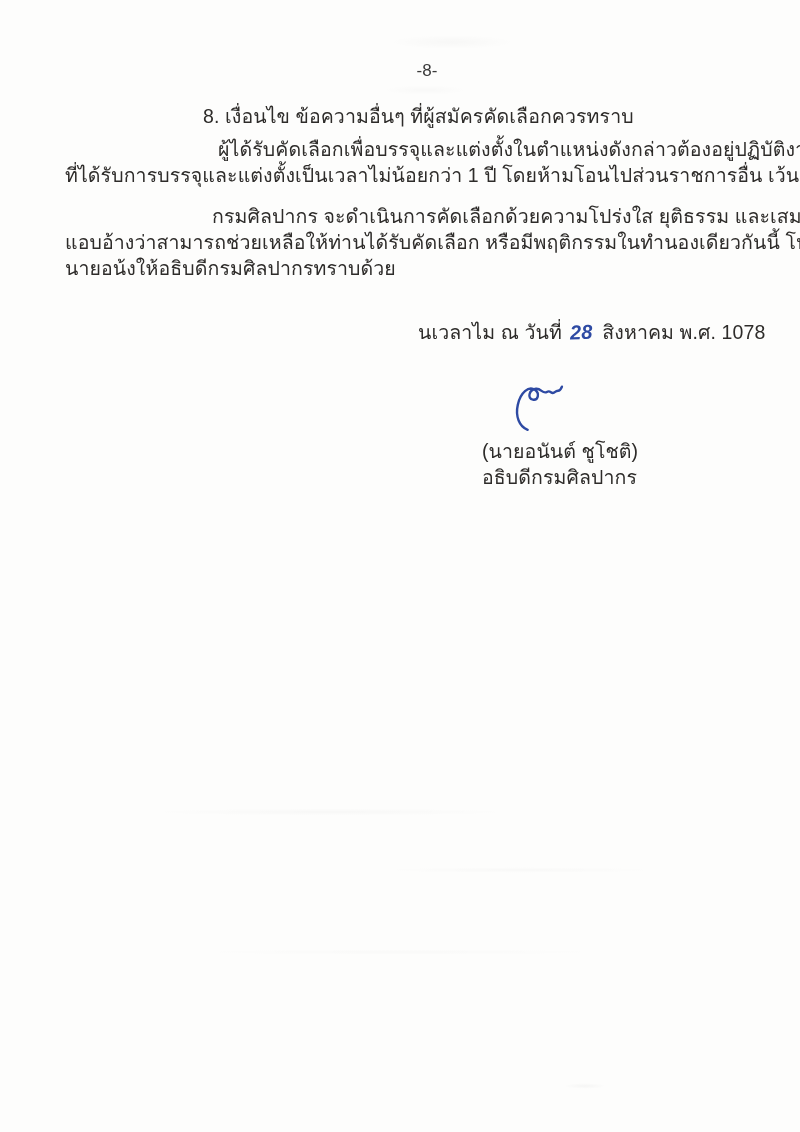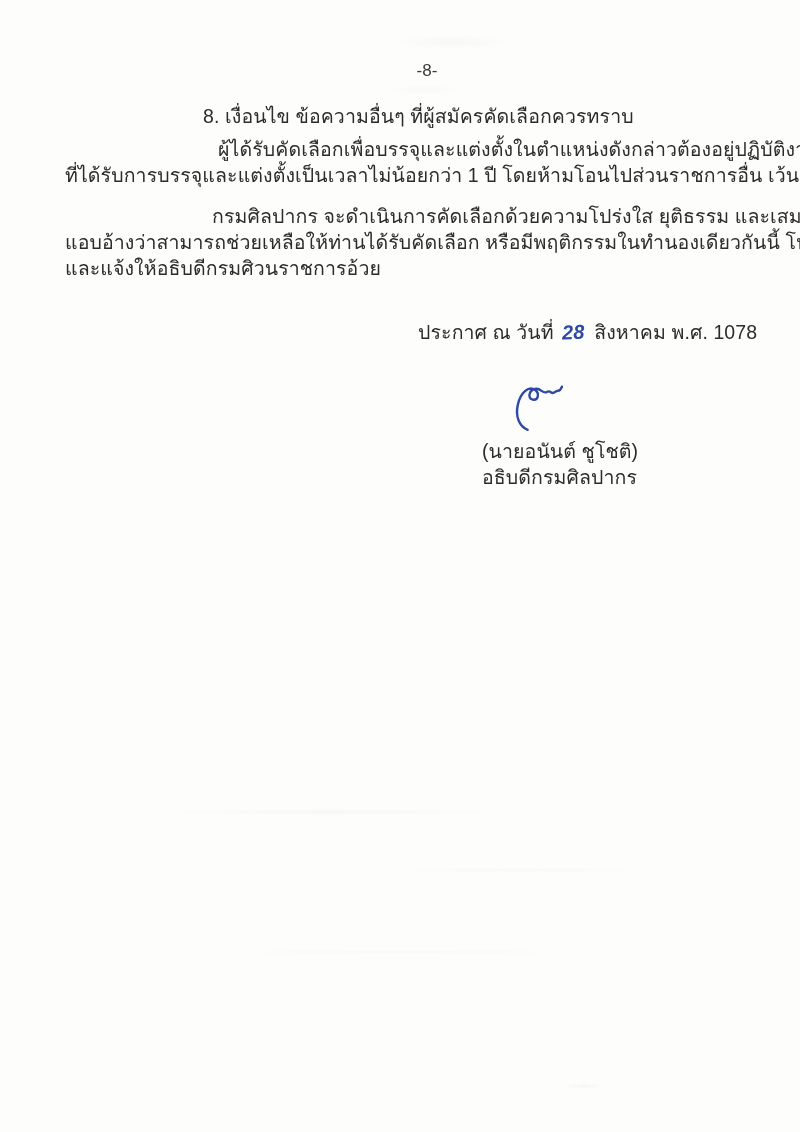--- a/index.html
+++ b/index.html
@@ -92,24 +92,24 @@
   <div class="abs section-heading body-text">
     <span>8.</span>
     <span class="underlined">เงื่อนไข ข้อความอื่นๆ ที่ผู้สมัครคัดเลือกควรทราบ</span>
   </div>
 
   <div class="abs p1-l1 body-text">ผู้ได้รับคัดเลือกเพื่อบรรจุและแต่งตั้งในตำแหน่งดังกล่าวต้องอยู่ปฏิบัติงานในตำแหน่ง</div>
   <div class="abs p1-l2 body-text">ที่ได้รับการบรรจุและแต่งตั้งเป็นเวลาไม่น้อยกว่า 1 ปี โดยห้ามโอนไปส่วนราชการอื่น เว้นแต่ลาออกจากราชการ</div>
 
   <div class="abs p2-l1 body-text">กรมศิลปากร จะดำเนินการคัดเลือกด้วยความโปร่งใส ยุติธรรม และเสมอภาค ดังนั้น หากมีผู้ใด</div>
   <div class="abs p2-l2 body-text">แอบอ้างว่าสามารถช่วยเหลือให้ท่านได้รับคัดเลือก หรือมีพฤติกรรมในทำนองเดียวกันนี้ โปรดอย่าได้หลงเชื่อ</div>
-  <div class="abs p2-l3 body-text">และแจ้งให้อธิบดีกรมศิวนราชการอ้วย</div>
+  <div class="abs p2-l3 body-text">นายอน้งให้อธิบดีกรมศิลปากรทราบด้วย</div>
 
   <div class="abs announce-line body-text">
-    <span>ประกาศ ณ วันที่</span><span class="handwritten-day">28</span><span>สิงหาคม พ.ศ. 1078</span>
+    <span>นเวลาไม ณ วันที่</span><span class="handwritten-day">28</span><span>สิงหาคม พ.ศ. 1078</span>
   </div>
 
   <div class="abs signature-wrap">
     <svg viewBox="0 0 52 48">
       <path d="M 17,45
                C 9,42 5,32 7.5,21
                C 10,9 18,2.5 24,6.5
                C 29,10 27,17 22,16
                C 16.5,14.8 18,6.5 25,5.5
                C 30,4.8 31.5,11 35.5,8.5

